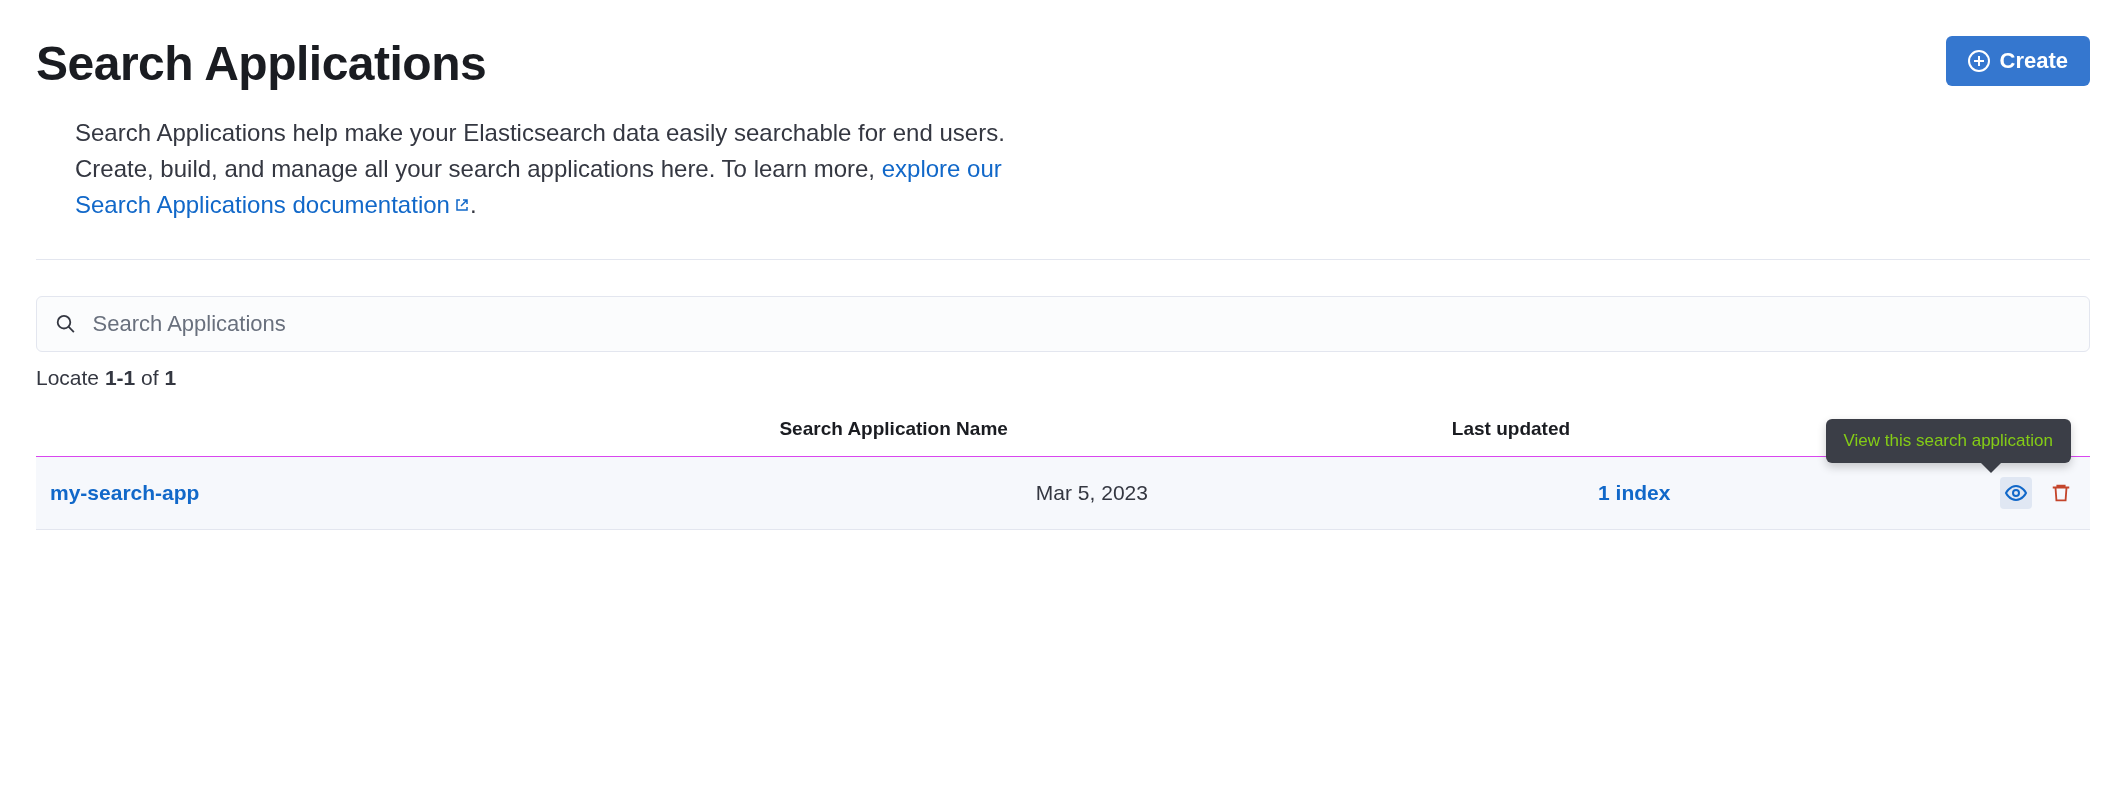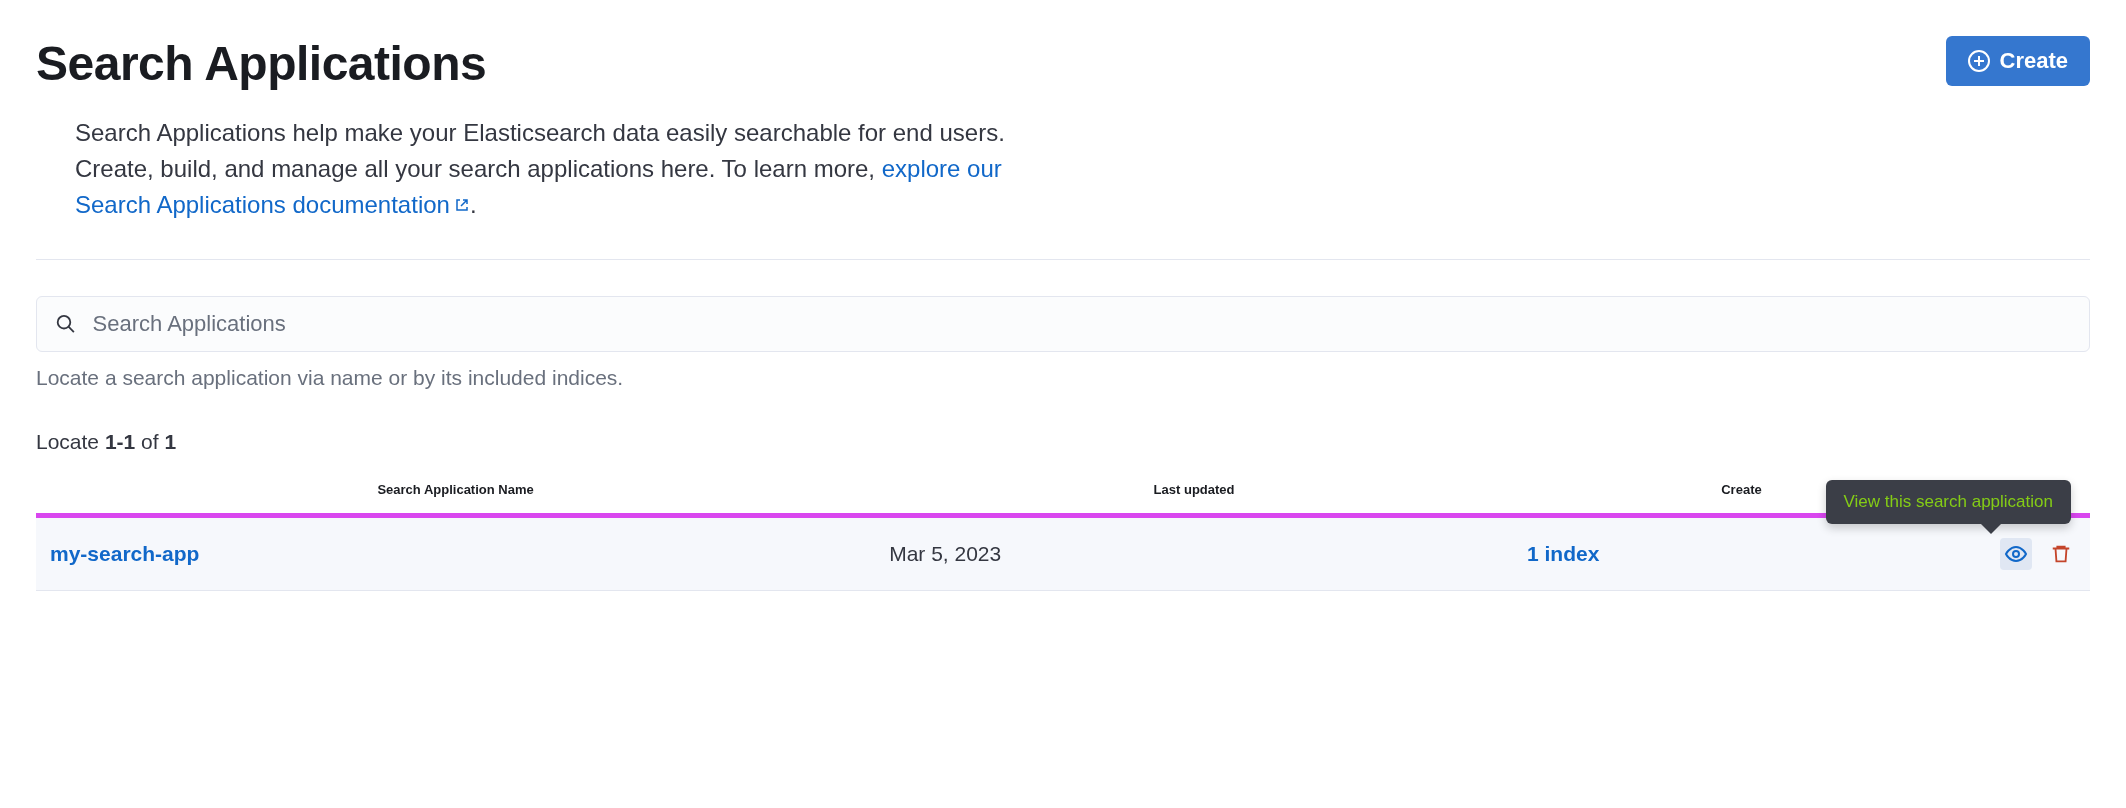--- a/index.html
+++ b/index.html
@@ -130,26 +130,26 @@
     }
     .showing b {
       font-weight: 700;
       text-align: center;
     }
     table {
       width: 100%;
       border-collapse: collapse;
     }
     th {
-      text-align: center;
-      font-size: 13px;
+      text-align: right;
+      font-size: 19px;
       font-weight: 700;
       color: #1a1c21;
       padding: 10px 14px 16px 14px;
-      border-bottom: 5px solid #d946ef;
+      border-bottom: 1px solid #d946ef;
     }
     th.col-actions {
       width: 120px;
     }
     tbody tr {
       background: #f6f8fc;
       border-bottom: 1px solid #e3e6ef;
     }
     td {
       padding: 20px 14px;
@@ -229,21 +229,20 @@
   <hr class="divider">
 
   <div class="search-box">
     <svg class="mag-icon" viewBox="0 0 24 24" fill="none" stroke="currentColor" stroke-width="2">
       <circle cx="10" cy="10" r="7"></circle>
       <line x1="15" y1="15" x2="21" y2="21"></line>
     </svg>
     <input type="text" placeholder="Search Applications" style="">
   </div>
 
-  <p class="help-text">Locate a search application via name or by its included indices.</p>
 
   <p class="showing">
     <span>Locate </span><b>1-1</b><span> of </span><b>1</b>
   </p>
 
   <table>
     <thead>
       <tr>
         <th>Search Application Name</th>
         <th>Last updated</th>

